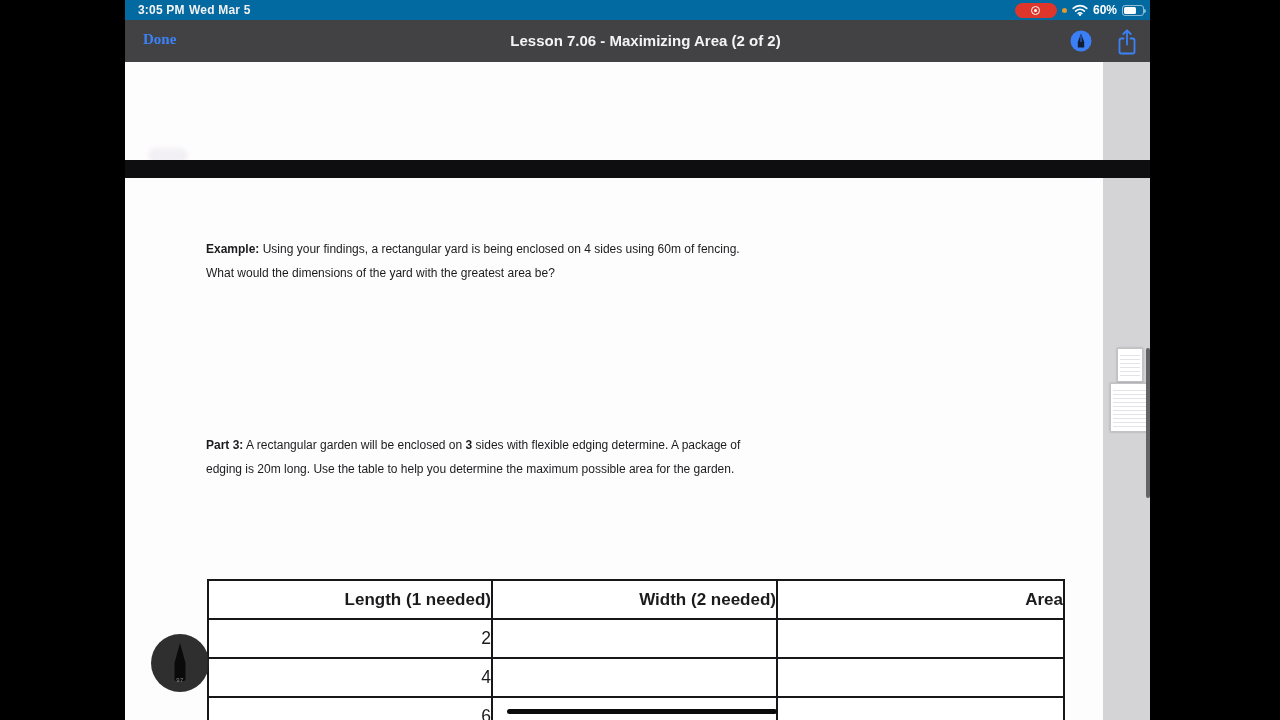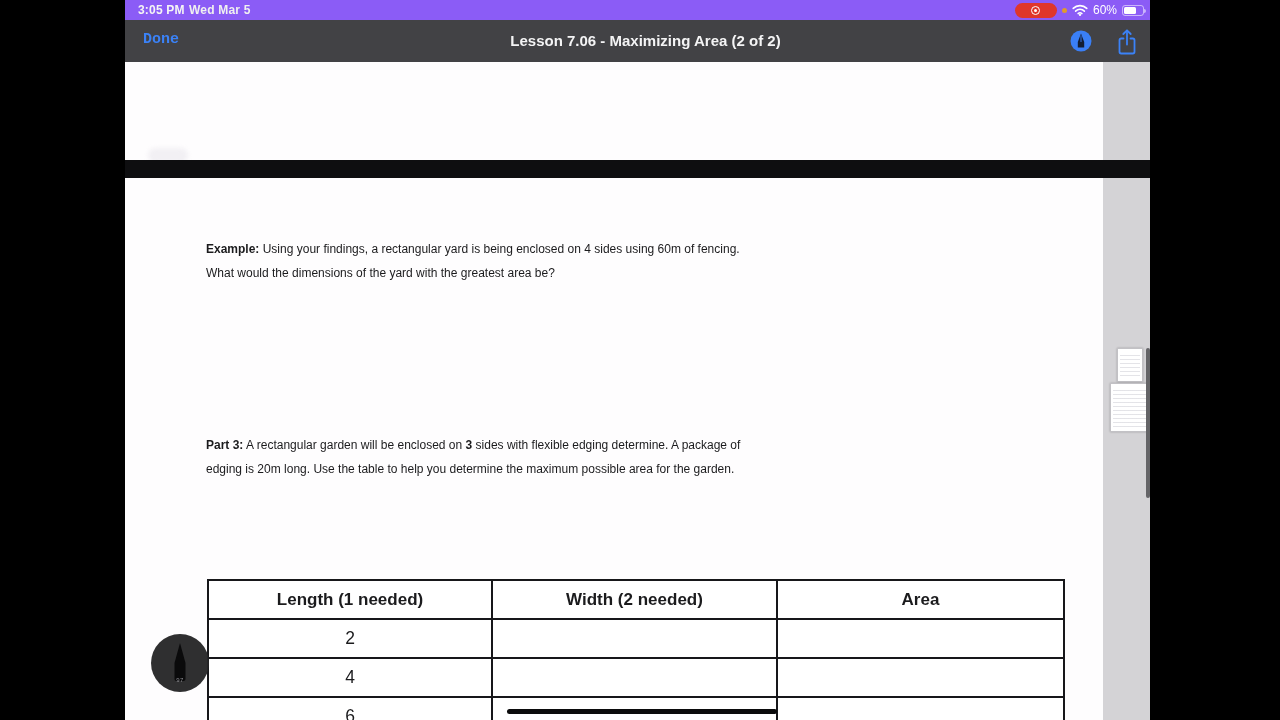--- a/index.html
+++ b/index.html
@@ -2,35 +2,35 @@
 <html><head>
 <meta charset="utf-8">
 <style>
   * { margin:0; padding:0; box-sizing:border-box; }
   html,body { background:#000; }
   body { font-family:"Liberation Sans", sans-serif; }
   .stage { position:relative; width:1280px; height:720px; background:#000; overflow:hidden; }
   .screen { position:absolute; left:125px; top:0; width:1025px; height:720px; background:#fdfdfe; overflow:hidden; }
 
   
-  .statusbar { position:absolute; left:0; top:0; width:100%; height:20px; background:#8b5cf6; z-index:30; }
+  .statusbar { position:absolute; left:0; top:0; width:100%; height:20px; background:#0369a1; z-index:30; }
   .navbar { position:absolute; left:0; top:20px; width:100%; height:42px; background:#424245; z-index:30; }
   .sb-time { position:absolute; left:13px; top:3px; font-size:12px; font-weight:700; color:#f5f5f5; letter-spacing:.2px; }
   .sb-date { position:absolute; left:64px; top:3px; font-size:12px; font-weight:700; color:#f0f0f0; letter-spacing:.2px; }
   .sb-right { position:absolute; right:6px; top:0; height:20px; display:flex; align-items:center; gap:5px; }
   .rec-pill { width:42px; height:15px; border-radius:8px; background:#df362b; display:flex; align-items:center; justify-content:center; }
   .rec-ring { width:9px; height:9px; border:1.5px solid #fff; border-radius:50%; display:flex; align-items:center; justify-content:center; }
   .rec-dot { width:3px; height:3px; background:#fff; border-radius:50%; }
   .mic-dot { width:5px; height:5px; border-radius:50%; background:#e09б2f; background:#e09a2f; }
-  .sb-batt-label { font-size:12px; font-weight:400; color:#fff; }
+  .sb-batt-label { font-size:12px; font-weight:700; color:#fff; }
   .batt { position:relative; width:22px; height:11px; border:1px solid rgba(255,255,255,.55); border-radius:3px; }
   .batt-fill { position:absolute; left:1px; top:1px; width:12px; height:7px; background:#fff; border-radius:1.5px; }
   .batt-nub { position:absolute; right:-3px; top:3.5px; width:2px; height:4px; background:rgba(255,255,255,.55); border-radius:0 2px 2px 0; }
 
-  .done-btn { position:absolute; left:18px; top:11px; font-size:15px; font-weight:700; color:#3b82f7; cursor:pointer; background:none; border:none; font-family:Liberation Mono, monospace; }
+  .done-btn { position:absolute; left:18px; top:11px; font-size:15px; font-weight:700; color:#3b82f7; cursor:pointer; background:none; border:none; font-family:Liberation Serif, serif; }
   .nav-title { position:absolute; left:0; top:12px; width:100%; text-align:center; font-size:15px; font-weight:700; color:#f4f4f5;padding-left:16px; }
   .nav-icons { position:absolute; right:12px; top:0; height:42px; display:flex; align-items:center; gap:24px; }
 
   
   .page-prev { position:absolute; left:0; top:62px; width:100%; height:98px; background:#fefdfe; }
   .page-gap { position:absolute; left:0; top:160px; width:100%; height:18px; background:#0e0e10; z-index:6; }
   .page-cur { position:absolute; left:0; top:178px; width:100%; height:542px; background:#fefdfe; }
   .smudge { position:absolute; left:23px; top:86px; width:40px; height:15px; background:#f2f0f4; border-radius:8px; filter:blur(2px); }
 
   
@@ -45,21 +45,21 @@
   .para { position:absolute; left:81px; width:850px; font-size:12px; line-height:24px; color:#1b1b1d; }
   .para-example { top:237px; }
   .para-part3 { top:433px; }
   .para-note { top:506px; }
   .b { font-weight:700; }
 
   
   .doc-table { position:absolute; left:82px; top:579px; width:858px; border:2px solid #17171a; background:#fff; }
   .t-row { display:grid; grid-template-columns:284px 285px 285px; }
   .t-row + .t-row { border-top:2px solid #17171a; }
-  .t-cell { height:37px; line-height:37px; text-align:center; font-size:17.5px; color:#1b1b1d; border-right:2px solid #17171a; overflow:hidden; }
+  .t-cell { height:37px; line-height:37px; text-align:right; font-size:17.5px; color:#1b1b1d; border-right:2px solid #17171a; overflow:hidden; }
   .t-head .t-cell { font-weight:700; font-size:17px; }
   .t-cell:last-child { border-right:none; }
   .t-head .t-cell { height:37px; line-height:37px; }
   .ink-stroke { position:absolute; left:298px; top:128px; width:270px; height:5px; background:#0b0b0c; border-radius:3px; }
 
   
   .pen-indicator { position:absolute; left:26px; top:634px; width:58px; height:58px; border-radius:50%; background:rgba(38,38,40,.96); z-index:20; display:flex; align-items:center; justify-content:center; }
   .pen-label { position:absolute; left:0; bottom:9px; width:100%; text-align:center; font-size:6px; color:#8e8e93; letter-spacing:.5px; }
 </style>
 </head>

